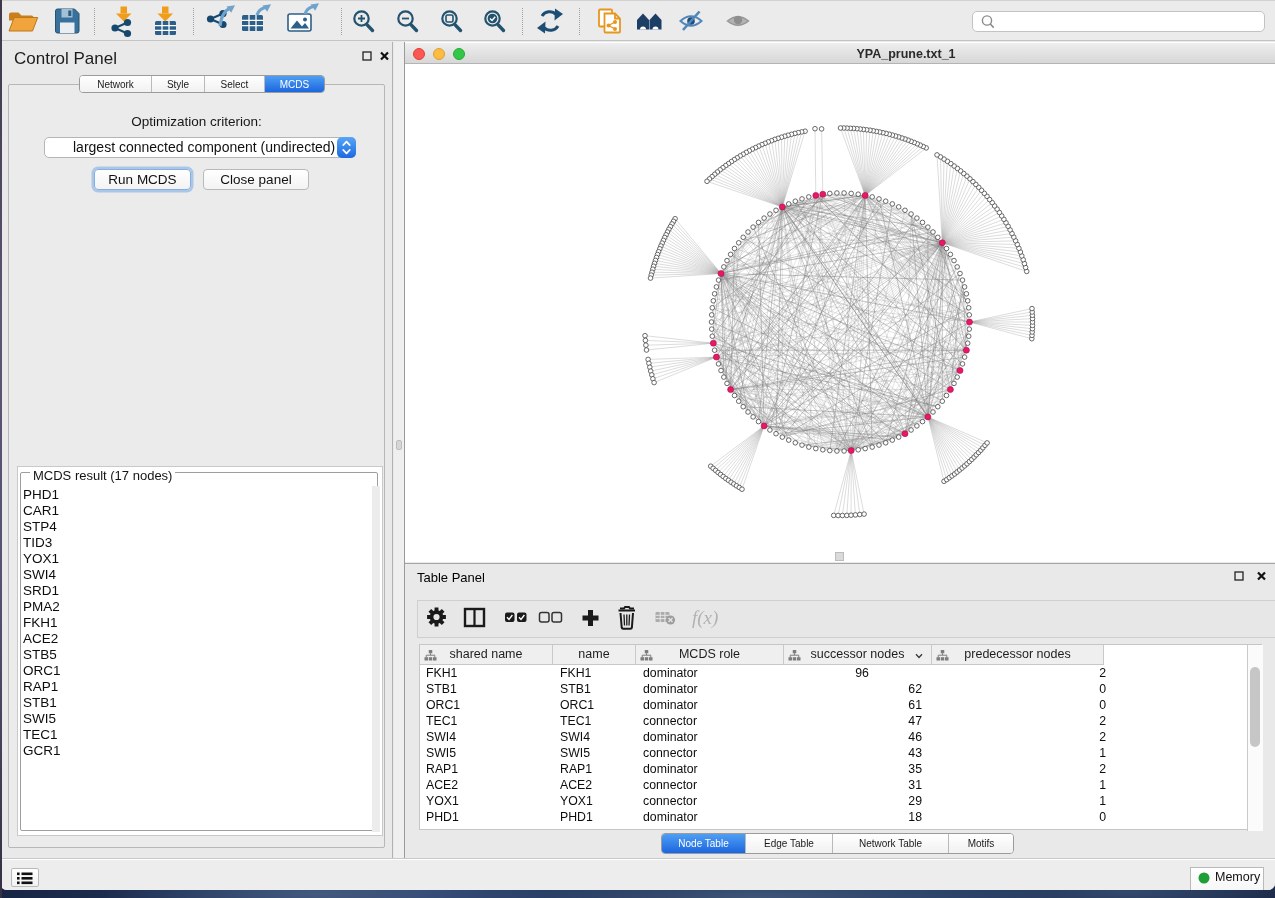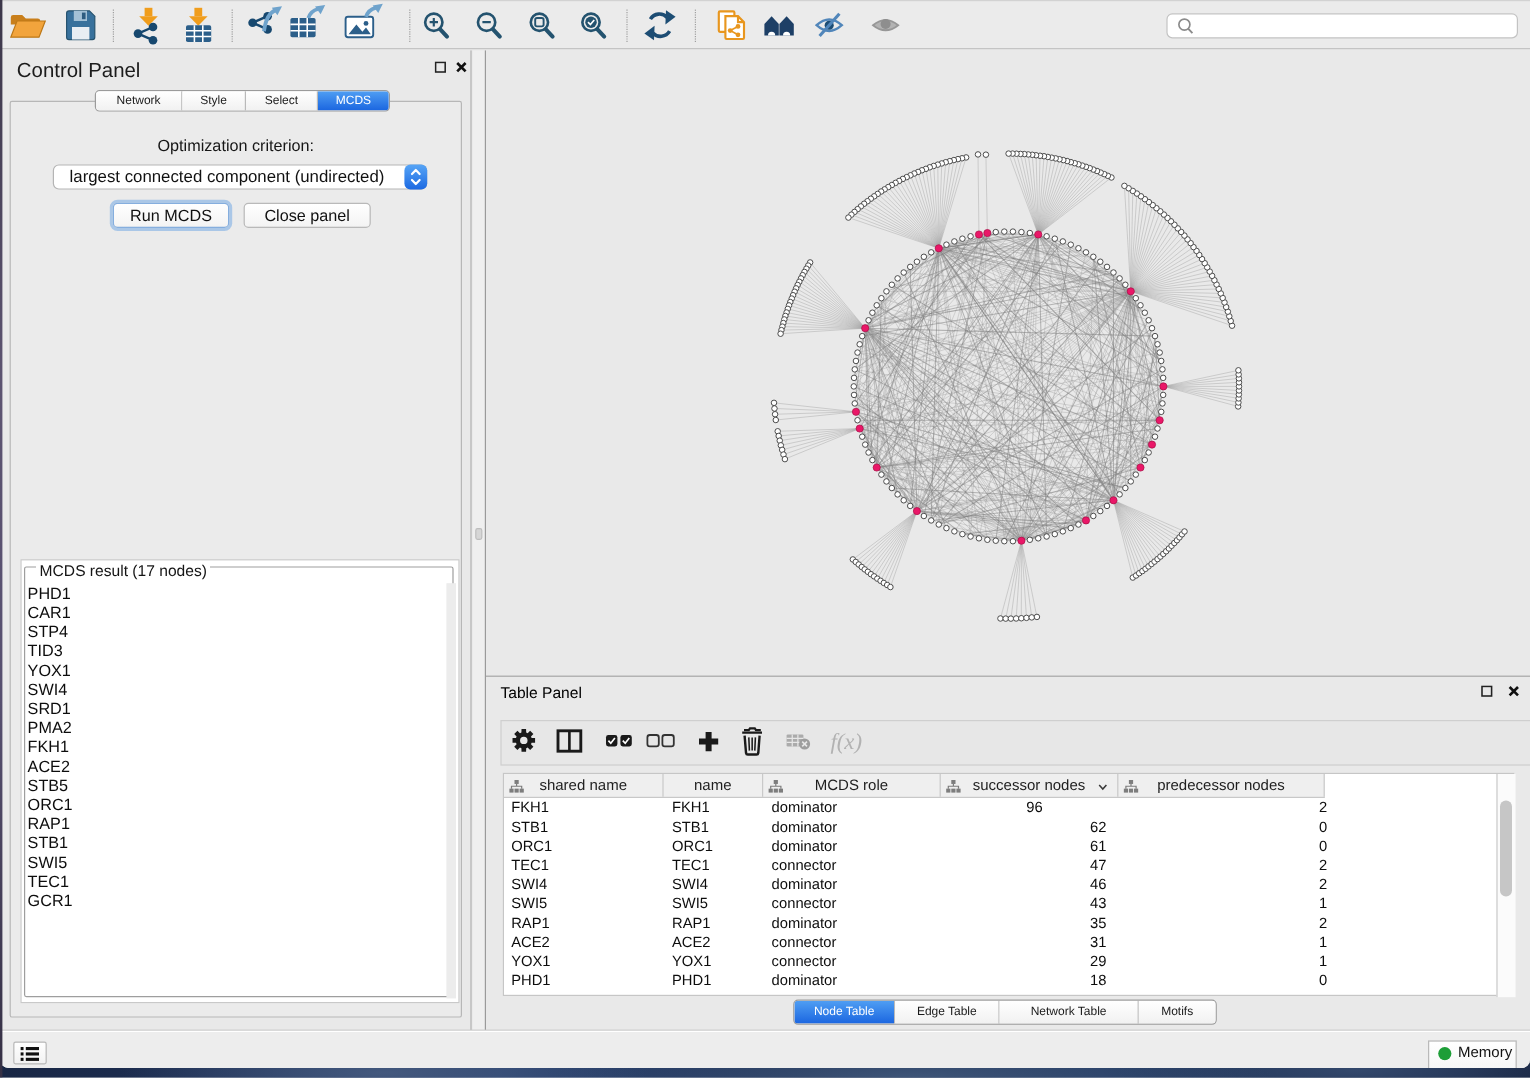--- a/index.html
+++ b/index.html
@@ -12,21 +12,21 @@
 
 .lpanel{position:absolute;left:0;top:42px;width:393px;height:817px;background:#e9e9e9;border-right:1px solid #b2b2b2}
 .ptitle{position:absolute;left:14px;top:49px;font-size:17px;color:#1c1c1c}
 .si{position:absolute;left:4px;top:4.5px}
 .tabs{position:absolute;display:flex;height:18px;border:1px solid #9b9b9b;border-radius:4px;background:#fff;overflow:hidden;z-index:5}
 .tab{font-size:10px;color:#1a1a1a;text-align:center;line-height:17px;background:linear-gradient(#ffffff,#f1f1f1);border-right:1px solid #b9b9b9}
 .tab:last-child{border-right:none}
 .tab.sel{background:linear-gradient(#4f9ef3,#1b66e0);color:#fff}
 .tcontent{position:absolute;left:8px;top:84px;width:377px;height:764px;background:#ebebeb;border:1px solid #b7b7b7;border-radius:2px}
 .optlabel{position:absolute;left:0;top:114px;width:393px;text-align:center;font-size:13.5px;color:#161616}
-.combo{position:absolute;left:44px;top:137px;width:312px;height:21px;background:#fff;border:1px solid #b5b5b5;border-radius:5px;font-size:14px;color:#111;line-height:19px;padding-left:13px}
+.combo{position:absolute;left:44px;top:137px;width:312px;height:21px;background:#fff;border:1px solid #b5b5b5;border-radius:5px;font-size:14px;color:#111;line-height:19px;padding-left:28px}
 .combostep{position:absolute;right:-1px;top:-1px;width:19px;height:21px;border-radius:5px;background:linear-gradient(#57a5f6,#1c69e2)}
 .btn{position:absolute;height:21px;background:linear-gradient(#ffffff,#f3f3f3);border:1px solid #b9b9b9;border-radius:4px;font-size:13.5px;color:#111;text-align:center;line-height:19px}
 .btn.focus{border:1px solid #85aede;box-shadow:0 0 0 2.5px rgba(116,169,227,.55)}
 .gwhite{position:absolute;left:17px;top:466px;width:366px;height:370px;background:#fff;border:1px solid #c9c9c9}
 .gborder{position:absolute;left:2px;top:5px;width:358px;height:359px;border:1px solid #9e9e9e;border-radius:2px}
 .glabel{position:absolute;left:9px;top:-5px;background:#fff;padding:0 3px;font-size:13px;color:#141414;z-index:2}
 .list{position:absolute;left:2px;top:20px;font-size:13.5px;color:#0d0d0d}
 .list div{height:16px;line-height:16px;padding-left:3px}
 .lscroll{position:absolute;left:354px;top:19px;width:8px;height:346px;background:#ececec}
 
@@ -202,20 +202,29 @@
         <div>STB1</div>
         <div>SWI5</div>
         <div>TEC1</div>
         <div>GCR1</div>
 </div>
 <div class="lscroll"></div>
 </div>
 <div class="vsplit">
       <div class="vgrip"></div>
     </div>
+<div class="netframe">
+<div class="nettitle">
+<div class="tl" style="left:8px;background:#fc5753;border:1px solid #df3e38"></div>
+<div class="tl" style="left:28px;background:#fdbc40;border:1px solid #de9f34"></div>
+<div class="tl" style="left:48px;background:#33c748;border:1px solid #27aa35"></div>
+<div class="netname">YPA_prune.txt_1</div>
+</div>
+<div class="hgrip"></div>
+</div>
 <svg width="869" height="497" viewBox="406 64 869 497" style="position:absolute;left:406px;top:64px">
 <g fill="none" stroke="#8d8d8d" stroke-width="0.65" stroke-opacity="0.37">
 <path d="M782.3 206.9L966.4 293.8M782.3 206.9L872.2 196.9M782.3 206.9L822.8 449.8M782.3 206.9L711.7 314.9M782.3 206.9L851.2 193.4M782.3 206.9L758.5 222.4M782.3 206.9L734.5 395.5M782.3 206.9L764.1 425.9M782.3 206.9L964.6 357.1M782.3 206.9L962.5 280.1M782.3 206.9L905 433.7M782.3 206.9L898.7 206.9M782.3 206.9L960 273.5M782.3 206.9L815.8 448.6M782.3 206.9L911.1 214M782.3 206.9L730.6 389.6M782.3 206.9L968.7 336.2M782.3 206.9L954 260.6M782.3 206.9L957.2 266.9M782.3 206.9L808.8 196.9M782.3 206.9L721 370.5M782.3 206.9L782.3 437.1M782.3 206.9L808.8 447.1M782.3 206.9L865.2 448.6M782.3 206.9L836.9 193M782.3 206.9L753.1 416.9M782.3 206.9L713.3 343.2M782.3 206.9L885.7 442.8M782.3 206.9L892.3 203.9M782.3 206.9L954 383.4M782.3 206.9L922.5 421.6M782.3 206.9L905 210.3M782.3 206.9L942.3 242.8M782.3 206.9L911.1 430M782.3 206.9L960 370.5"></path>
 <path d="M815.8 195.4L764.1 425.9M815.8 195.4L714.6 293.8M815.8 195.4L836.9 451M815.8 195.4L966.4 293.8M815.8 195.4L782.3 437.1M815.8 195.4L748 232M815.8 195.4L718.5 363.9M815.8 195.4L954 260.6M815.8 195.4L905 433.7M815.8 195.4L758.5 421.6"></path>
 <path d="M822.8 194.2L711.7 329.1M822.8 194.2L730.6 254.4M822.8 194.2L711.5 322M822.8 194.2L905 433.7M822.8 194.2L738.7 401.2M822.8 194.2L808.8 447.1"></path>
 <path d="M865.2 195.4L966.4 350.2M865.2 195.4L969.3 314.9M865.2 195.4L851.2 450.6M865.2 195.4L954 383.4M865.2 195.4L748 412M865.2 195.4L969.3 329.1M865.2 195.4L753.1 227.1M865.2 195.4L815.8 448.6M865.2 195.4L969.5 322M865.2 195.4L822.8 194.2M865.2 195.4L922.5 222.4M865.2 195.4L788.7 440.1M865.2 195.4L738.7 401.2M865.2 195.4L815.8 195.4M865.2 195.4L898.7 206.9M865.2 195.4L836.9 451M865.2 195.4L716.4 286.9M865.2 195.4L730.6 389.6M865.2 195.4L743.2 406.7M865.2 195.4L844.1 451M865.2 195.4L795.3 201.2M865.2 195.4L968.7 336.2M865.2 195.4L858.2 449.8M865.2 195.4L957.2 377.1M865.2 195.4L950.4 389.6M865.2 195.4L788.7 203.9"></path>
 <path d="M942.3 242.8L922.5 222.4M942.3 242.8L711.5 322M942.3 242.8L716.4 357.1M942.3 242.8L960 370.5M942.3 242.8L723.8 266.9M942.3 242.8L892.3 440.1M942.3 242.8L753.1 416.9M942.3 242.8L753.1 227.1M942.3 242.8L743.2 237.3M942.3 242.8L738.7 401.2M942.3 242.8L872.2 196.9M942.3 242.8L718.5 363.9M942.3 242.8L858.2 449.8M942.3 242.8L911.1 430M942.3 242.8L769.9 430M942.3 242.8L723.8 377.1M942.3 242.8L776 210.3M942.3 242.8L714.6 293.8M942.3 242.8L714.6 350.2M942.3 242.8L879 198.9M942.3 242.8L713.3 343.2M942.3 242.8L713.3 300.8M942.3 242.8L730.6 389.6M942.3 242.8L964.6 357.1M942.3 242.8L815.8 195.4M942.3 242.8L712.3 307.8M942.3 242.8L764.1 425.9M942.3 242.8L937.8 406.7M942.3 242.8L922.5 421.6M942.3 242.8L738.7 242.8M942.3 242.8L782.3 206.9M942.3 242.8L829.8 193.4M942.3 242.8L795.3 442.8M942.3 242.8L721 370.5M942.3 242.8L748 412M942.3 242.8L885.7 201.2M942.3 242.8L872.2 447.1M942.3 242.8L743.2 406.7M942.3 242.8L711.7 314.9M942.3 242.8L954 383.4M942.3 242.8L957.2 377.1M942.3 242.8L836.9 193M942.3 242.8L727 383.4M942.3 242.8L758.5 421.6M942.3 242.8L969.3 314.9"></path>
 <path d="M721 273.5L892.3 440.1M721 273.5L905 210.3M721 273.5L969.3 314.9M721 273.5L879 445.1M721 273.5L954 383.4M721 273.5L879 198.9M721 273.5L764.1 218.1M721 273.5L769.9 214M721 273.5L788.7 203.9M721 273.5L782.3 437.1M721 273.5L898.7 206.9M721 273.5L734.5 248.5M721 273.5L922.5 222.4M721 273.5L769.9 430M721 273.5L730.6 389.6M721 273.5L829.8 450.6M721 273.5L743.2 406.7M721 273.5L758.5 222.4M721 273.5L964.6 357.1M721 273.5L844.1 451M721 273.5L802 198.9M721 273.5L858.2 449.8M721 273.5L815.8 448.6M721 273.5L968.7 336.2M721 273.5L776 210.3"></path>
 <path d="M969.5 322L964.6 357.1M969.5 322L954 383.4M969.5 322L802 445.1M969.5 322L885.7 442.8M969.5 322L734.5 248.5M969.5 322L734.5 395.5M969.5 322L872.2 196.9M969.5 322L836.9 193M969.5 322L815.8 195.4M969.5 322L714.6 293.8M969.5 322L730.6 254.4"></path>
 <path d="M966.4 350.2L815.8 195.4M966.4 350.2L727 260.6M966.4 350.2L911.1 214M966.4 350.2L937.8 406.7M966.4 350.2L716.4 357.1M966.4 350.2L711.7 329.1M966.4 350.2L905 433.7M966.4 350.2L712.3 307.8M966.4 350.2L844.1 193M966.4 350.2L730.6 389.6"></path>

